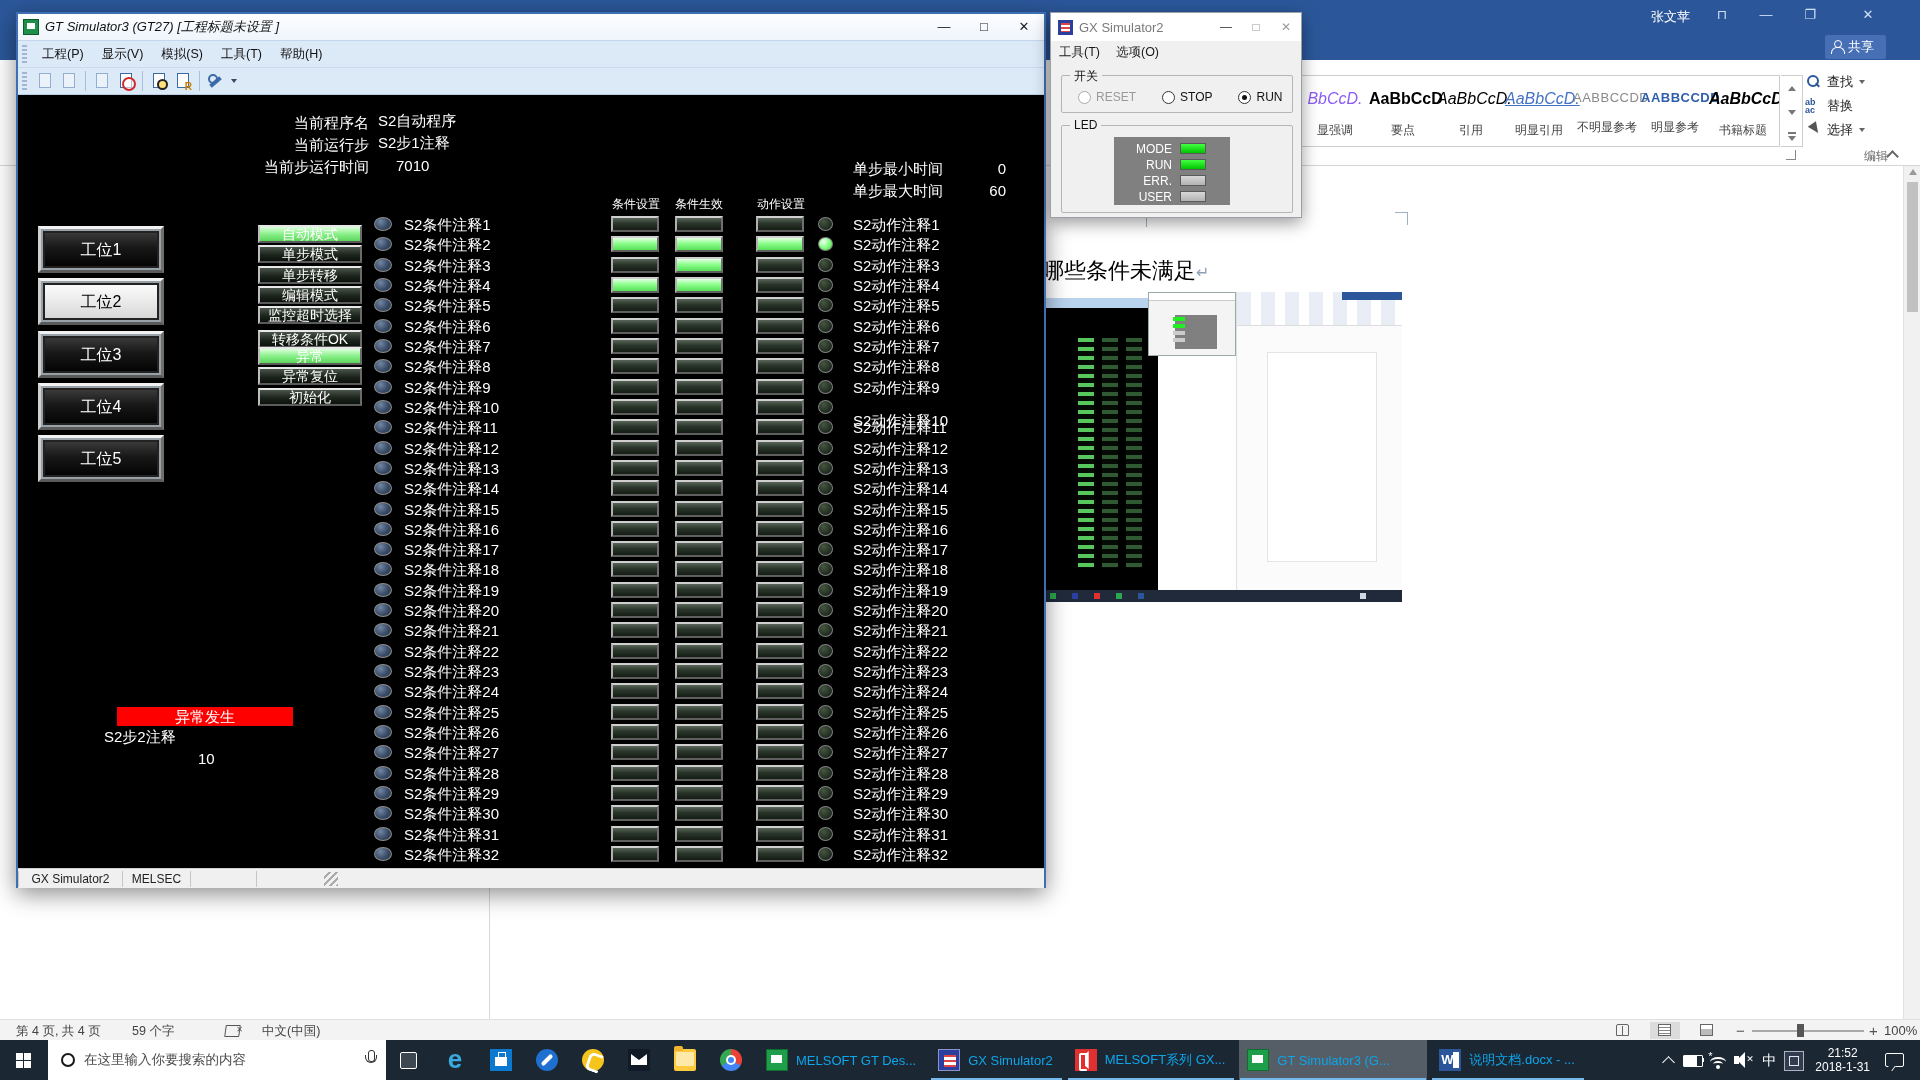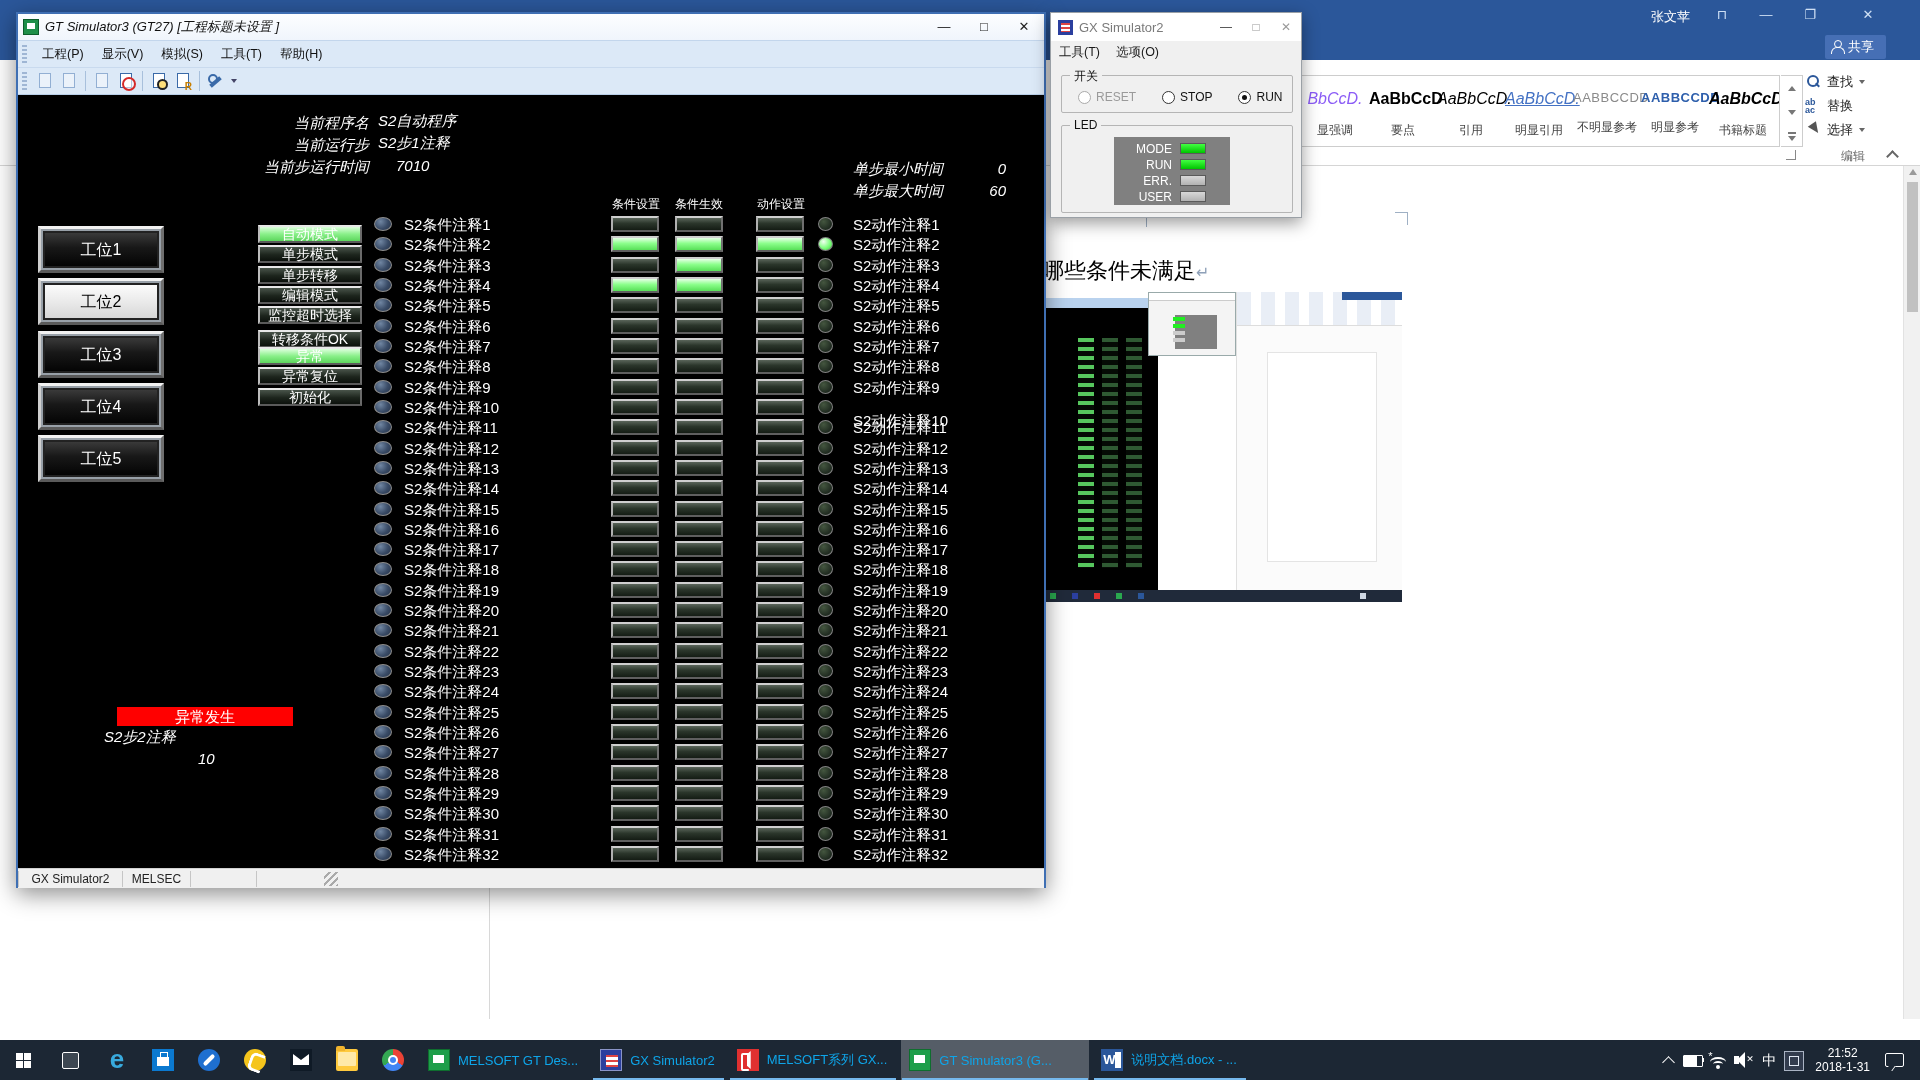--- a/index.html
+++ b/index.html
@@ -38,21 +38,21 @@
   .gs-more:after { content:""; position:absolute; left:7px; top:8px; width:8px; height:2px; background:#777; }
   #edit-group { position:absolute; left:1805px; top:10px; width:100px; }
   .edit-row { display:flex; align-items:center; height:24px; font-size:13px; color:#222; }
   .edit-caret { margin-left:6px; border-left:3.5px solid transparent; border-right:3.5px solid transparent; border-top:4px solid #666; }
   .find-glyph { position:relative; width:16px; height:16px; margin-right:6px; }
   .find-glyph:before { content:""; position:absolute; left:2px; top:1px; width:8px; height:8px; border:2px solid #2b579a; border-radius:50%; }
   .find-glyph:after { content:""; position:absolute; left:10px; top:10px; width:5px; height:2px; background:#2b579a; transform:rotate(45deg); }
   .replace-glyph { width:16px; height:16px; margin-right:6px; font-size:9px; font-weight:bold; color:#2b579a; line-height:8px; }
   .select-glyph { position:relative; width:16px; height:16px; margin-right:6px; }
   .select-glyph:before { content:""; position:absolute; left:5px; top:1px; border-left:5px solid transparent; border-right:5px solid transparent; border-top:11px solid #555; transform:rotate(-35deg); }
-  #edit-label { position:absolute; left:1818px; top:88px; width:70px; text-align:center; font-size:12px; color:#666; }
+  #edit-label { position:absolute; left:1818px; top:88px; width:70px; text-align:right; font-size:12px; color:#666; }
   #ribbon-launcher { position:absolute; left:1786px; top:90px; width:10px; height:10px; border-right:1px solid #888; border-bottom:1px solid #888; }
   #ribbon-collapse { position:absolute; left:1886px; top:88px; width:12px; height:12px; }
   #ribbon-collapse:before { content:""; position:absolute; left:2px; top:4px; width:7px; height:7px; border-left:2px solid #666; border-top:2px solid #666; transform:rotate(45deg); }
   #word-doc { position:absolute; left:0; top:166px; width:1920px; height:853px; background:#fff; }
   .corner-mark { position:absolute; width:13px; height:13px; border-top:1px solid #9fb0c4; }
   #mark-left { left:1146px; top:48px; border-left:1px solid #9fb0c4; }
   #mark-right { left:1395px; top:46px; border-right:1px solid #9fb0c4; }
   #doc-line { position:absolute; left:1020px; top:90px; font-size:22px; color:#000; white-space:nowrap; }
   #doc-return { color:#8ea0b8; font-size:16px; }
   #page-edge { position:absolute; left:489px; top:690px; width:1px; height:163px; background:#d8d8d8; }
@@ -110,21 +110,21 @@
   .tb-grey { opacity:.45; }
   .tb-mark-red:after { content:""; position:absolute; right:0px; bottom:0px; width:10px; height:10px; border:2px solid #d42a2a; border-radius:50%; background:rgba(255,255,255,.6); }
   .tb-mark-find:after { content:""; position:absolute; right:1px; bottom:1px; width:7px; height:7px; border:2px solid #222; border-radius:50%; background:#ffe07a; }
   .tb-mark-r:after { content:"R"; position:absolute; right:1px; bottom:-1px; font-size:10px; font-weight:bold; color:#c87f00; }
   .tb-tool:before { content:""; position:absolute; left:3px; top:9px; width:13px; height:4px; background:#3a6aa8; transform:rotate(-40deg); }
   .tb-tool:after { content:""; position:absolute; left:2px; top:3px; width:6px; height:6px; border:2px solid #3a6aa8; border-radius:50%; }
   .tb-sep { width:1px; height:20px; background:#a8c0dc; margin:0 4px; }
   .tb-caret { margin-left:3px; border-left:3.5px solid transparent; border-right:3.5px solid transparent; border-top:4px solid #446; }
   #hmi { position:relative; height:773px; background:#000; overflow:hidden; color:#fff; }
   .hmi-abs { position:absolute; white-space:nowrap; }
-  .hmi-label { font-size:15px;font-style:italic; }
+  .hmi-label { font-size:15px; }
   .hmi-right { text-align:right; }
   .hmi-head { font-size:12px; }
   .hmi-row { position:absolute; left:0; width:100%; height:20px; }
   .bar { position:absolute; width:48px; height:16px; border:2px solid; border-color:#cfcfcf #6f6f6f #5f5f5f #b0b0b0; background:linear-gradient(180deg,#5a655a 0%,#2b362b 45%,#141c14 100%); }
   .bar.on { background:linear-gradient(180deg,#e6ffe6 0%,#8cff8c 45%,#58e058 100%); }
   .ledb { position:absolute; width:18px; height:14px; border-radius:50%; border:1px solid #8d8d8d; background:radial-gradient(circle at 35% 30%,#7086a2,#394b66 55%,#243248); }
   .ledg { position:absolute; width:15px; height:14px; border-radius:50%; border:1px solid #828282; background:radial-gradient(circle at 35% 30%,#44563f,#243024 60%,#131b13); }
   .ledg.on { background:radial-gradient(circle at 35% 30%,#f0fff0,#7dff7d 55%,#3ecc3e); }
   .row-text { position:absolute; font-size:15px; line-height:18px; }
   .mode-btn { position:absolute; left:240px; width:104px; height:18px; border:2px solid; border-color:#e8e8e8 #6a6a6a #5a5a5a #bdbdbd; background:linear-gradient(180deg,#49544a,#1d251d 55%,#0c110c); text-align:center; font-size:14px; line-height:14px; color:#fff; }
@@ -341,20 +341,40 @@
           <i class="mini-task-dot" style="left:118px;background:#2b579a"></i>
           <i class="mini-task-dot" style="left:340px;background:#cfd8e4"></i>
         </div>
       </div>
       <div id="page-edge"></div>
       <div id="doc-scrollbar">
         <div id="doc-scroll-up"></div>
         <div id="doc-thumb"></div>
       </div>
     </div>
+    <div id="word-status">
+      <span class="ws-item" style="left:16px">第 4 页, 共 4 页</span>
+      <span class="ws-item" style="left:132px">59 个字</span>
+      <span id="spell-icon"></span>
+      <span class="ws-item" style="left:262px">中文(中国)</span>
+      <span class="view-icon" id="vi-read" style="left:1608px">
+          <i class="vi-box"></i>
+        </span>
+      <span class="view-icon" id="vi-print" style="left:1650px">
+          <i class="vi-box"></i>
+        </span>
+      <span class="view-icon" id="vi-web" style="left:1692px">
+          <i class="vi-box"></i>
+        </span>
+      <span id="zoom-minus" style="left:1736px">−</span>
+      <span id="zoom-track"></span>
+      <span id="zoom-thumb"></span>
+      <span id="zoom-plus" style="left:1869px">+</span>
+      <span id="zoom-pct">100%</span>
+    </div>
   </div>
 
   <div id="gt-win">
     <div id="gt-titlebar">
       <span id="gt-app-icon"></span>
       <span id="gt-title-text">GT Simulator3 (GT27)  [工程标题未设置 ]</span>
       <span id="gt-controls">
         <span class="gt-ctrl">—</span>
         <span class="gt-ctrl">□</span>
         <span class="gt-ctrl">✕</span>
@@ -790,20 +810,25 @@
 
   <div id="taskbar">
     <div id="start-btn">
         <span id="start-logo">
           <i></i>
           <i></i>
           <i></i>
           <i></i>
         </span>
       </div>
+    <div id="search-box">
+      <span id="search-ring"></span>
+      <span id="search-text">在这里输入你要搜索的内容</span>
+      <span id="search-mic"></span>
+    </div>
     <div id="taskview"></div>
     <div id="quick-icons" style="display:flex">
         <div class="quick-icon">
           <span class="qi" id="qi-edge">e</span>
         </div>
         <div class="quick-icon">
           <span class="qi" id="qi-store"></span>
         </div>
         <div class="quick-icon">
           <span class="qi" id="qi-settings"></span>

